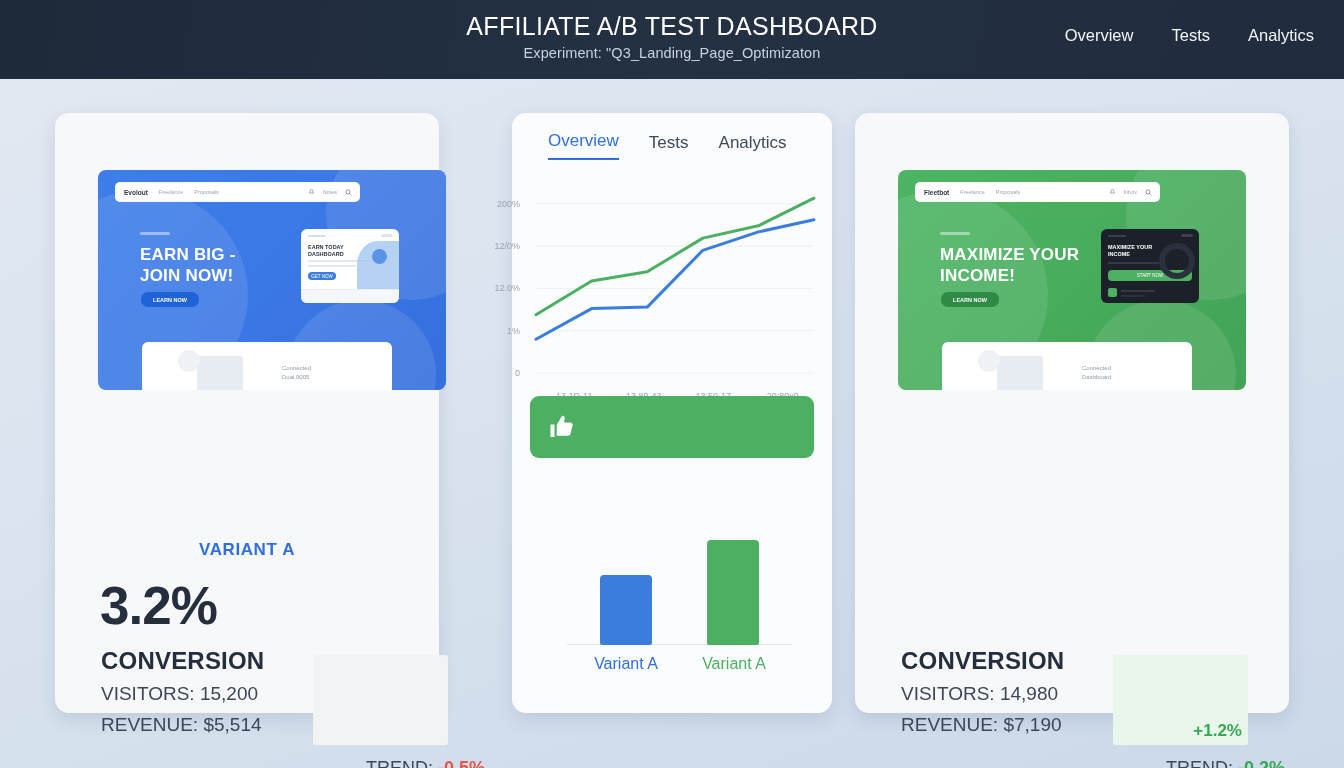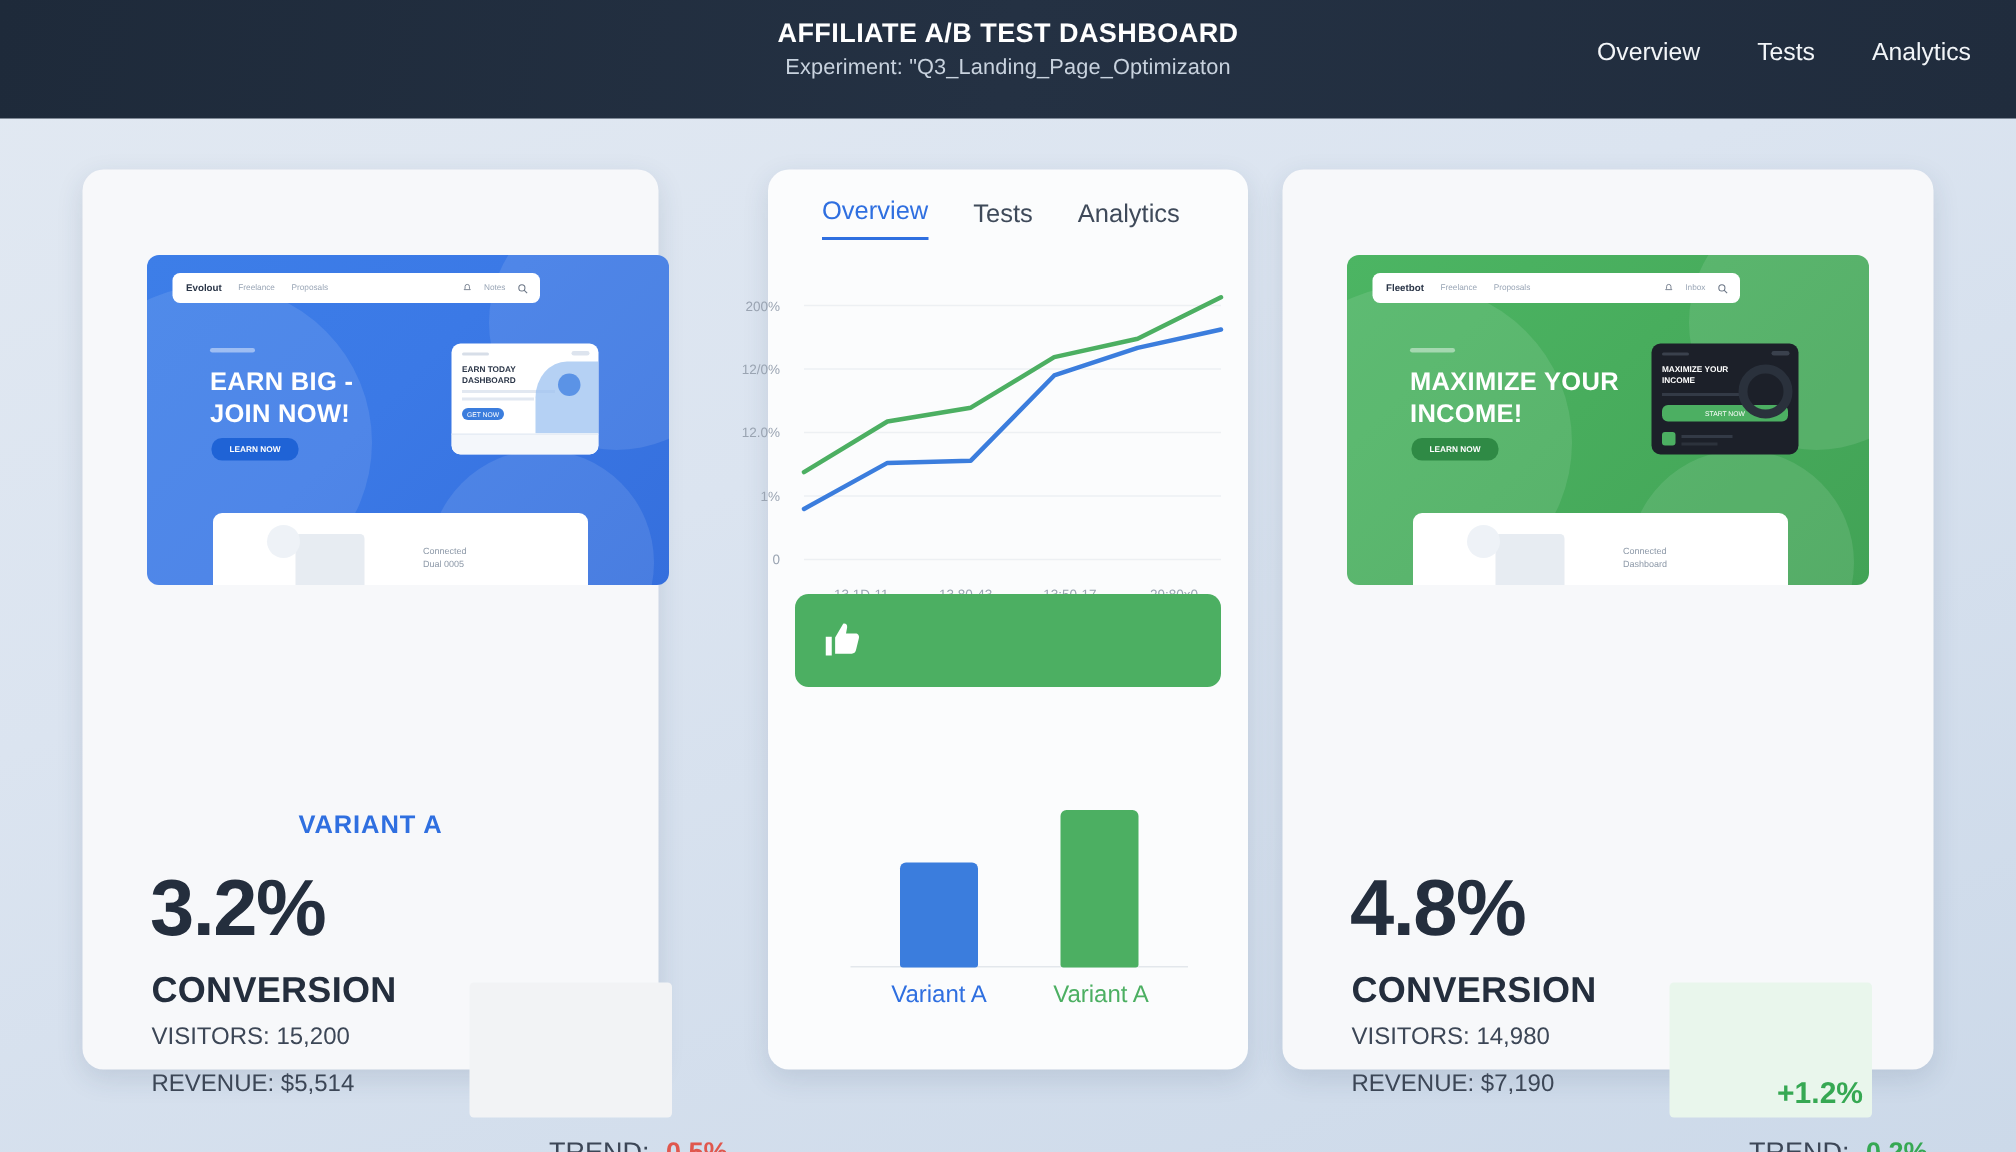--- a/index.html
+++ b/index.html
@@ -15,21 +15,21 @@
   .header {
     position: absolute; left: 0; top: 0; width: 1344px; height: 79px;
     background: linear-gradient(100deg, #1e2a3a 0%, #243143 50%, #202c3d 100%);
     display: flex; align-items: center;
   }
   .header-center {
     position: absolute; left: 0; right: 0; top: 12px;
     text-align: center; pointer-events: none;
   }
   .header-title {
-    color: #ffffff; font-size: 18px; font-weight: bold; letter-spacing: .3px;
+    color: #ffffff; font-size: 25px; font-weight: normal; letter-spacing: .3px;
   }
   .header-sub {
     color: #c8d2de; font-size: 14.5px; margin-top: 4px; letter-spacing: .1px;
   }
   .header-nav {
     position: absolute; right: 30px; top: 26px;
     display: flex; gap: 38px; align-items: center;
   }
   .header-nav span {
     color: #f2f5f8; font-size: 16.5px; cursor: pointer;
@@ -110,34 +110,34 @@
   }
   .big-pct {
     position: absolute; left: 45px; top: 462px;
     font-size: 53px; font-weight: bold; color: #242e3d; letter-spacing: -1px;
   }
   .conv-label {
     position: absolute; left: 46px; top: 534px;
     font-size: 24px; font-weight: bold; color: #242e3d; letter-spacing: .2px;
   }
   .stat-line {
-    position: absolute; left: 46px; font-size: 16px; color: #3c4656;
+    position: absolute; left: 46px; font-size: 19px; color: #3c4656;
   }
   .stat-visitors { top: 570px; }
   .stat-revenue  { top: 601px; }
 
   .spark-box {
     position: absolute; left: 258px; top: 542px; width: 135px; height: 90px;
     overflow: visible;
   }
   .spark-bg { position: absolute; inset: 0; border-radius: 3px; }
   .spark-bg-red   { background: #f2f3f5; }
   .spark-bg-green { background: #e9f6ec; }
   .spark-inline {
-    position: absolute; right: 6px; bottom: 4px; font-size: 20px;
+    position: absolute; right: 6px; bottom: 4px; font-size: 17px;
     font-weight: bold; color: #36a853;
   }
   .trend-line {
     position: absolute; left: 230px; top: 645px; width: 200px;
     font-size: 18px; color: #3c4656; text-align: right;
   }
   .trend-val { font-weight: bold; }
   .trend-down { color: #e0574d; }
   .trend-up   { color: #36a853; }
 
@@ -360,21 +360,20 @@
     </div>
 
     <div class="mock-bottomcard">
       <div style="position:absolute;left:55px;top:14px;width:46px;height:40px;background:#e7ecf2;border-radius:3px"></div>
       <div style="position:absolute;left:36px;top:8px;width:22px;height:22px;border-radius:50%;background:#eef2f7"></div>
       <div class="mock-bc-text" style="white-space:pre-line">Connected
 Dashboard</div>
     </div>
   </div>
 
-  <div class="big-pct">4.8%</div>
   <div class="conv-label">CONVERSION</div>
   <div class="stat-line stat-visitors">VISITORS: 14,980</div>
   <div class="stat-line stat-revenue">REVENUE: $7,190</div>
 
   <div class="spark-box">
     <div class="spark-bg spark-bg-green"></div>
     <svg width="135" height="90" viewBox="0 0 135 90">
       <polyline id="spark-b" fill="none" stroke="#36a853" stroke-width="3.2" stroke-linejoin="round" stroke-linecap="round" points="6.0,19.0 30.2,40.6 54.4,41.8 78.6,55.0 102.8,47.8 127.0,61.0"></polyline>
     </svg>
     <div class="spark-inline">+1.2%</div>

